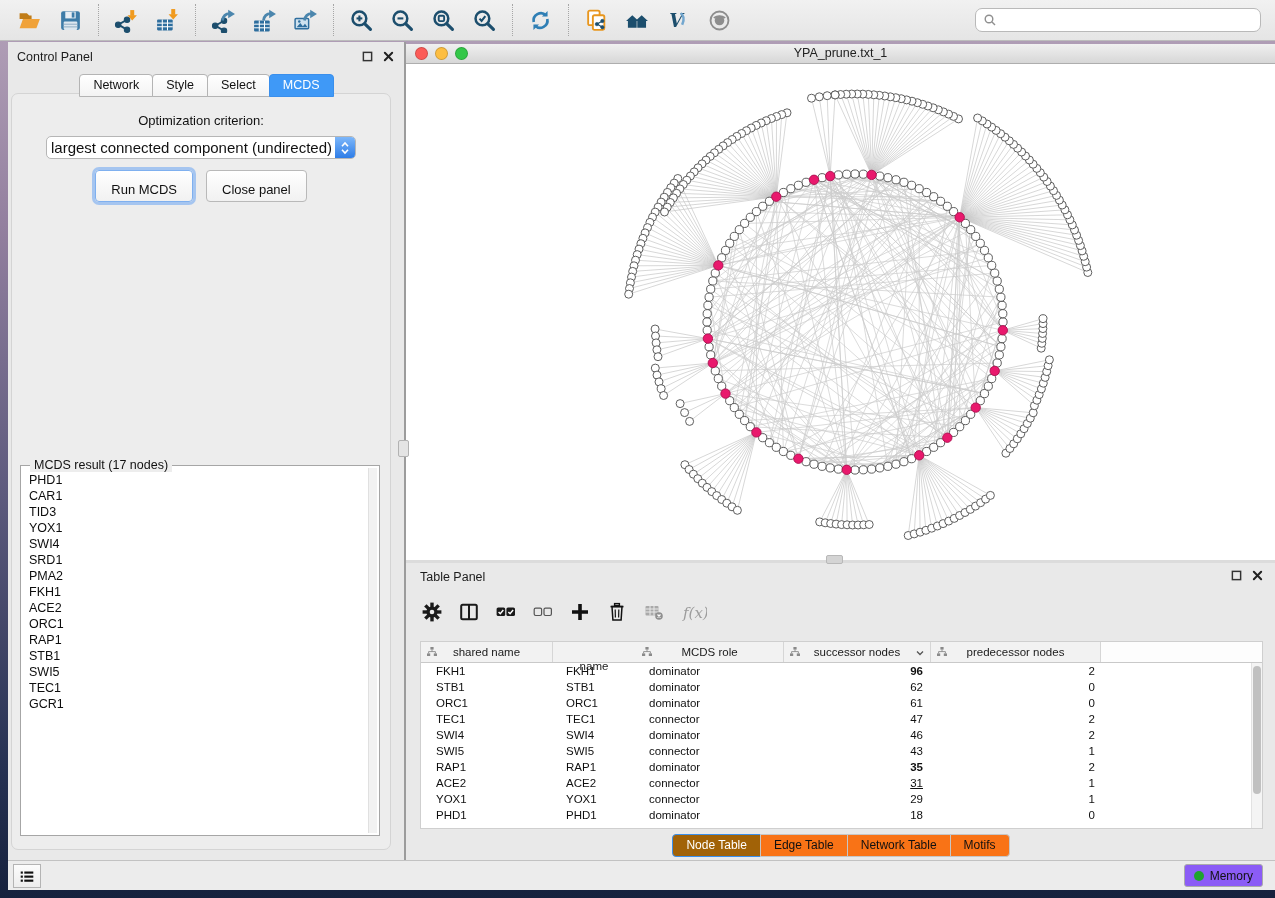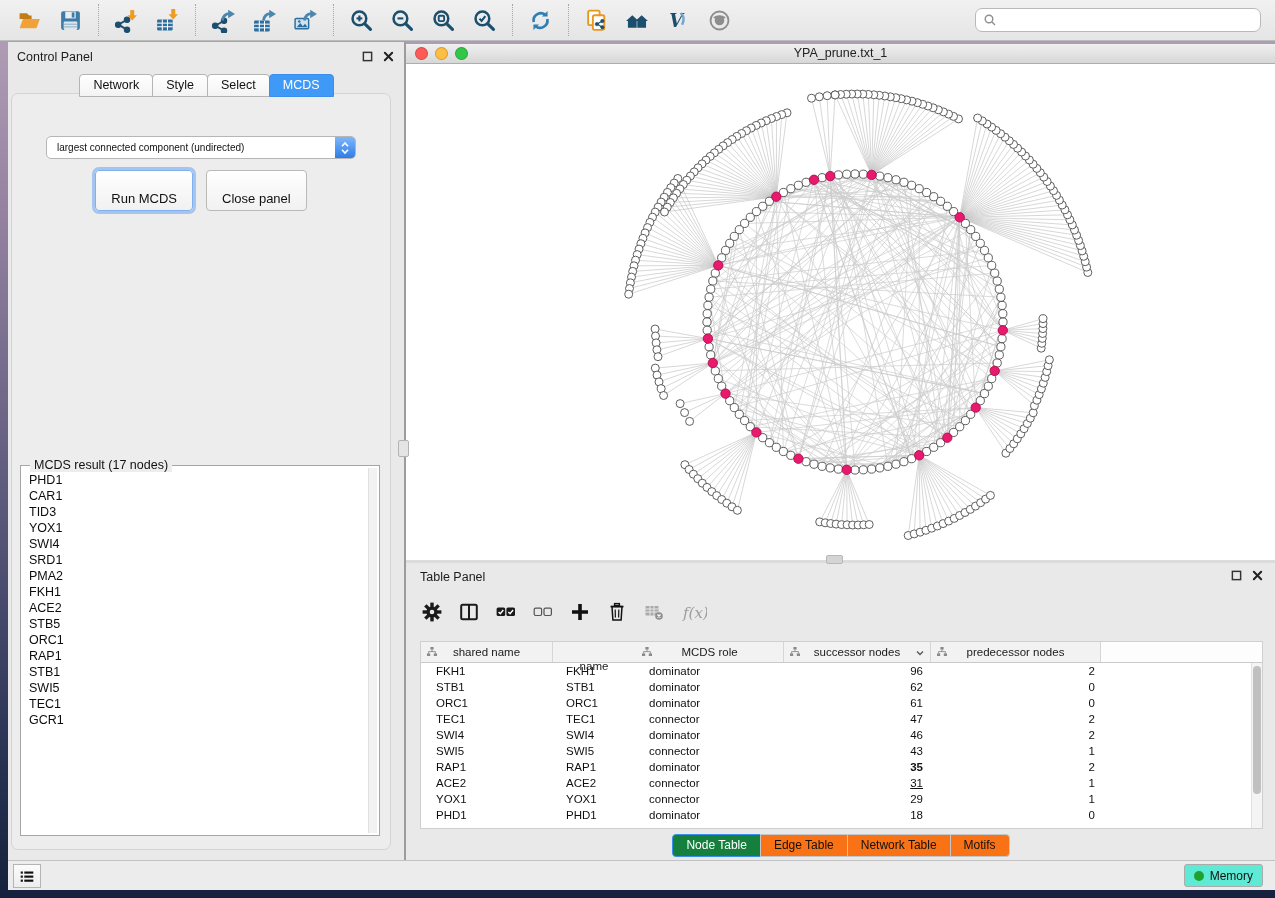--- a/index.html
+++ b/index.html
@@ -35,26 +35,26 @@
   .cp-tabs { position:absolute; top:32px; left:0; right:0; display:flex; justify-content:center; z-index:2; }
   .cp-tab { font-size:12.5px; padding:3px 13px 4px; background:linear-gradient(#ffffff,#f3f3f3);
     border:1px solid #b4b4b4; margin-right:-1px; color:#111; border-radius:4px 4px 0 0; }
   .cp-tab.active { background:#3f99f7; border-color:#3a8fec; color:#fff; }
 
   .cp-inner { position:absolute; left:3px; right:13px; top:51px; bottom:10px;
     background:#ededed; border:1px solid #d4d4d4; border-radius:7px; }
   .opt-label { position:absolute; top:19px; width:100%; text-align:center; font-size:13px; color:#111; }
   .dropdown { position:absolute; top:42px; left:34px; right:34px; height:23px; background:#fff;
     border:1px solid #b6b6b6; border-radius:5px; display:flex; align-items:stretch; }
-  .dd-value { flex:1; font-size:10px; line-height:21px; padding-left:10px; color:#111; white-space:nowrap; overflow:hidden; }
+  .dd-value { flex:1; font-size:15px; line-height:21px; padding-left:4px; color:#111; white-space:nowrap; overflow:hidden; }
   .dd-step { width:20px; background:linear-gradient(#7db7fa,#2e7de7); border-radius:0 4px 4px 0;
     display:flex; align-items:center; justify-content:center; }
   .dd-step svg { width:10px; height:16px; }
   .btn-row { position:absolute; top:76px; width:100%; display:flex; justify-content:center; gap:13px; }
-  .cp-btn { font-size:13px; padding:20px 15px 4px; background:linear-gradient(#ffffff,#f1f1f1);
+  .cp-btn { font-size:13px; padding:11px 15px 4px; background:linear-gradient(#ffffff,#f1f1f1);
     border:1px solid #b9b9b9; border-radius:4px; color:#111; }
   .cp-btn.focused { box-shadow:0 0 0 3px rgba(106,164,243,.55); border-color:#7fb0ef; }
 
   .mcds-legend { position:absolute; top:364px; left:18px; background:#ededed; padding:0 4px;
     font-size:12.5px; color:#111; z-index:2; }
   .mcds-fieldset { position:absolute; left:8px; right:10px; top:371px; bottom:13px;
     background:#fff; border:1px solid #a6a6a6; }
   .mcds-list { position:absolute; inset:3px 14px 3px 3px; overflow:hidden; font-size:12.5px;
     line-height:16px; color:#0d0d0d; padding:3px 0 0 5px; }
   .mcds-item { height:16px; }
@@ -102,31 +102,31 @@
   .tbl-scroll { position:absolute; right:0; top:21px; bottom:0; width:11px;
     background:#f4f4f4; border-left:1px solid #e2e2e2; }
   .tbl-thumb { position:absolute; left:1px; right:1px; top:3px; height:128px;
     background:#c0c0c0; border-radius:5px; }
 
   .tp-tabs { position:absolute; left:0; right:0; top:271px; display:flex; justify-content:center; }
   .tp-tab { font-size:12px; padding:3px 13px 4px; background:#f97316; border:1px solid #c6c6c6;
     margin-right:-1px; color:#111; }
   .tp-tab:first-child { border-radius:4px 0 0 4px; }
   .tp-tab:last-child { border-radius:0 4px 4px 0; }
-  .tp-tab.active { background:#15803d; border-color:#3a8fec; color:#fff; }
+  .tp-tab.active { background:#a16207; border-color:#3a8fec; color:#fff; }
 
   
   .status-bar { position:absolute; left:8px; right:0; top:860px; height:30px;
     background:#ececec; border-top:1px solid #c2c2c2; }
   .sb-list-btn { position:absolute; left:5px; top:3px; width:28px; height:24px;
     background:linear-gradient(#fcfcfc,#ededed); border:1px solid #b4b4b4; display:flex;
     align-items:center; justify-content:center; }
   .sb-list-btn svg { width:18px; height:18px; }
   .memory-btn { position:absolute; right:12px; top:3px; height:23px; padding:0 9px;
-    background:#5eead4; border:1px solid #ababab; border-radius:3px; display:flex;
+    background:#8b5cf6; border:1px solid #ababab; border-radius:3px; display:flex;
     align-items:center; gap:6px; font-size:12px; color:#111; }
   .mem-dot { width:10px; height:10px; border-radius:50%; background:#1ea32e; }
 </style>
 </head>
 <body>
 
 <div class="toolbar">
   <div class="tb-groups">
       <button class="tb-btn">
         <span style="display: flex;">
@@ -355,20 +355,21 @@
         </svg>
       </button>
   </div>
   <div class="cp-tabs">
       <button class="cp-tab">Network</button>
       <button class="cp-tab">Style</button>
       <button class="cp-tab">Select</button>
       <button class="cp-tab active">MCDS</button>
     </div>
   <div class="cp-inner">
+    <div class="opt-label">Optimization criterion:</div>
     <div class="dropdown">
       <div class="dd-value">largest connected component (undirected)</div>
       <div class="dd-step">
         <svg viewBox="0 0 10 16">
             <path d="M2 6.2L5 3l3 3.2" fill="none" stroke="#fff" stroke-width="1.6"></path>
             <path d="M2 9.8L5 13l3-3.2" fill="none" stroke="#fff" stroke-width="1.6"></path>
           </svg>
       </div>
     </div>
     <div class="btn-row">
@@ -380,21 +381,20 @@
       <div class="mcds-list">
           <div class="mcds-item">PHD1</div>
           <div class="mcds-item">CAR1</div>
           <div class="mcds-item">TID3</div>
           <div class="mcds-item">YOX1</div>
           <div class="mcds-item">SWI4</div>
           <div class="mcds-item">SRD1</div>
           <div class="mcds-item">PMA2</div>
           <div class="mcds-item">FKH1</div>
           <div class="mcds-item">ACE2</div>
-          <div class="mcds-item">STB5</div>
           <div class="mcds-item">ORC1</div>
           <div class="mcds-item">RAP1</div>
           <div class="mcds-item">STB1</div>
           <div class="mcds-item">SWI5</div>
           <div class="mcds-item">TEC1</div>
           <div class="mcds-item">GCR1</div>
         </div>
       <div class="mcds-scroll"></div>
     </div>
   </div>
@@ -1329,21 +1329,21 @@
             </svg></span>
           <span>predecessor nodes</span>
         </div>
         <div class="th th-fill"></div>
       </div>
     <div>
         <div class="trow">
           <div class="td c0" style="width: 132px;">FKH1</div>
           <div class="td c1" style="width: 83px;">FKH1</div>
           <div class="td c2" style="width: 148px;">dominator</div>
-          <div class="td c3" style="width: 147px;">96</div>
+          <div class="td c3" style="width: 147px; font-weight: bold;">96</div>
           <div class="td c4" style="width: 170px;">2</div>
         </div>
         <div class="trow">
           <div class="td c0" style="width: 132px;">STB1</div>
           <div class="td c1" style="width: 83px;">STB1</div>
           <div class="td c2" style="width: 148px;">dominator</div>
           <div class="td c3" style="width: 147px;">62</div>
           <div class="td c4" style="width: 170px;">0</div>
         </div>
         <div class="trow">

